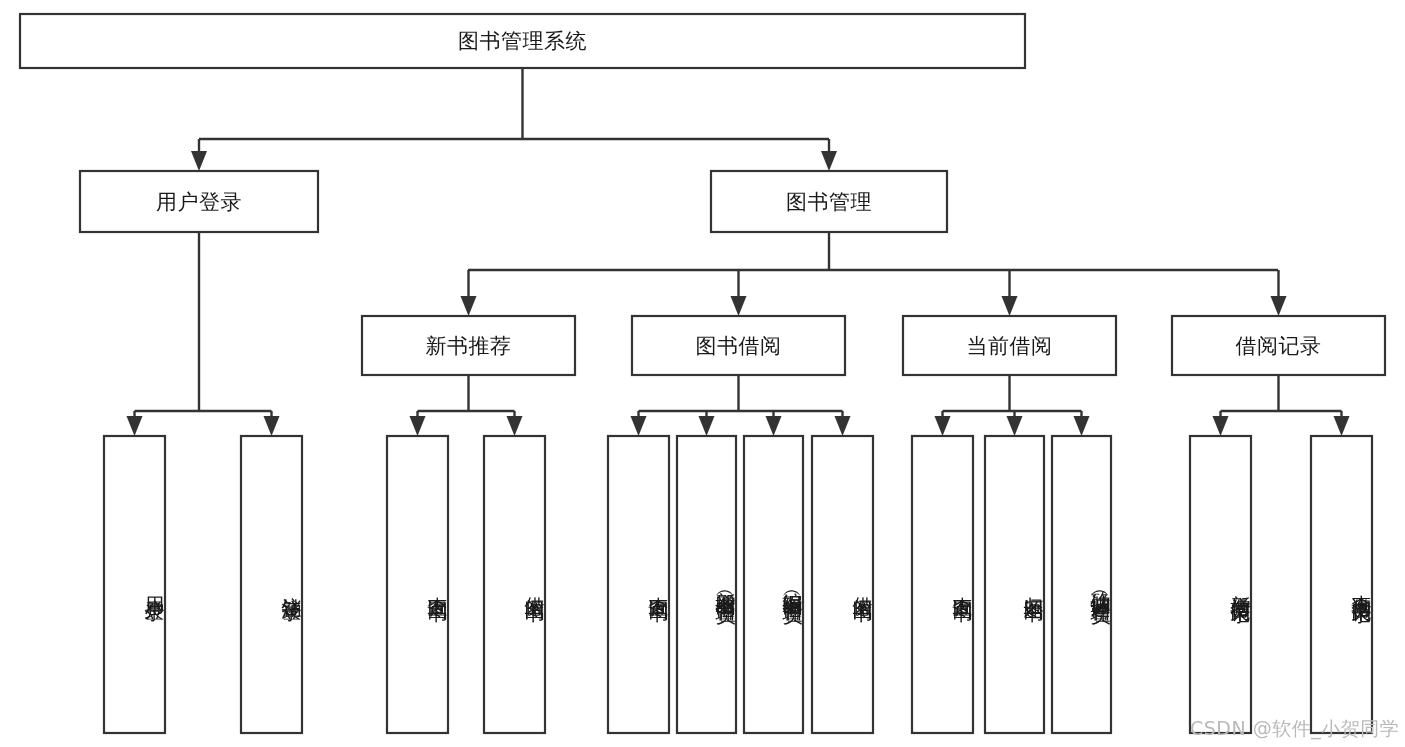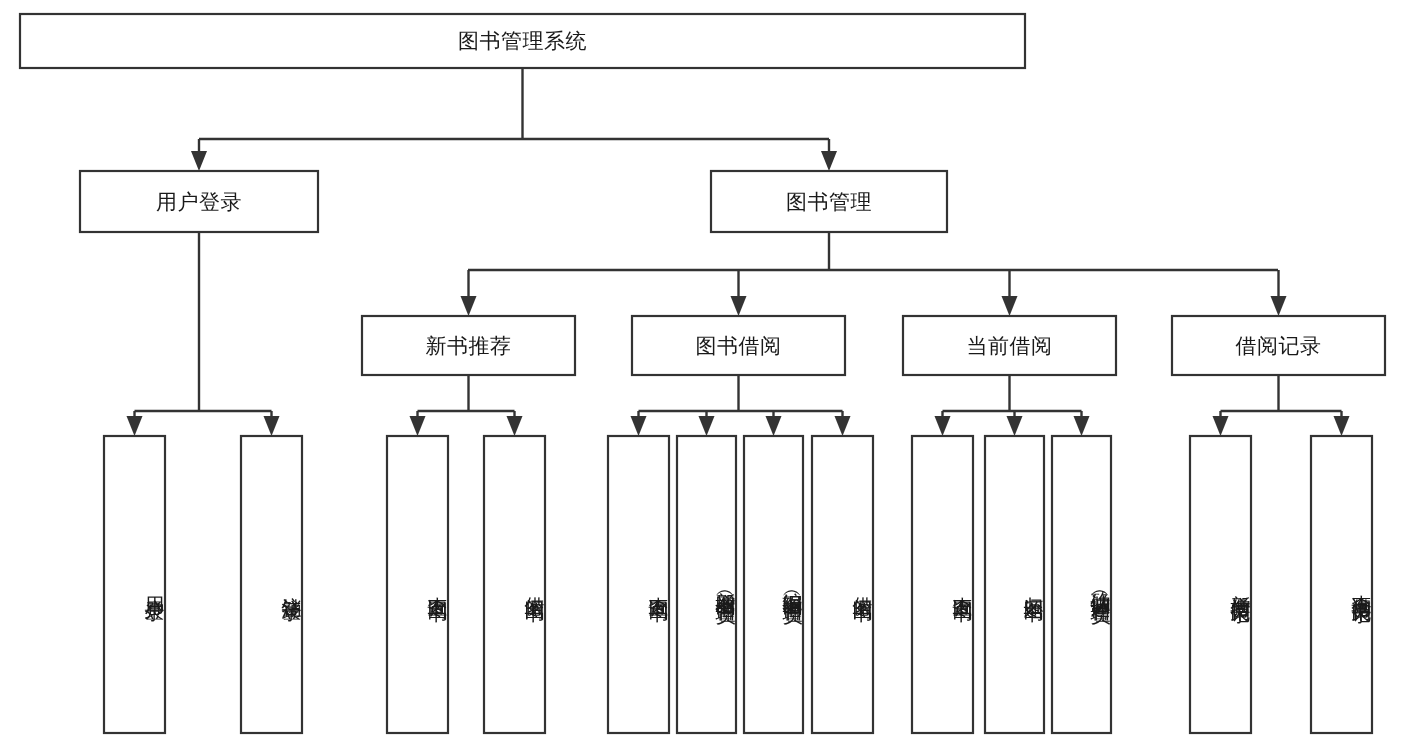--- a/index.html
+++ b/index.html
@@ -177,14 +177,15 @@
       <div class="vlabel" style="left: 677px; top: 446px; width: 59px; height: 277px;">新增图书（管理员）</div>
       <div class="vlabel" style="left: 744px; top: 446px; width: 59px; height: 277px;">编辑图书（管理员）</div>
       <div class="vlabel" style="left: 812px; top: 446px; width: 61px; height: 277px;">借阅图书</div>
       <div class="vlabel" style="left: 912px; top: 446px; width: 61px; height: 277px;">查询图书</div>
       <div class="vlabel" style="left: 985px; top: 446px; width: 59px; height: 277px;">归还图书</div>
       <div class="vlabel" style="left: 1052px; top: 446px; width: 59px; height: 277px;">确认归还（管理员）</div>
       <div class="vlabel" style="left: 1190px; top: 446px; width: 61px; height: 277px;">新增借阅记录</div>
       <div class="vlabel" style="left: 1311px; top: 446px; width: 61px; height: 277px;">查询借阅记录</div>
     </div>
 
+  <div class="watermark" style="left: 1190px; top: 716px;">CSDN @软件_小贺同学</div>
 
 </div>
 
 </body></html>

